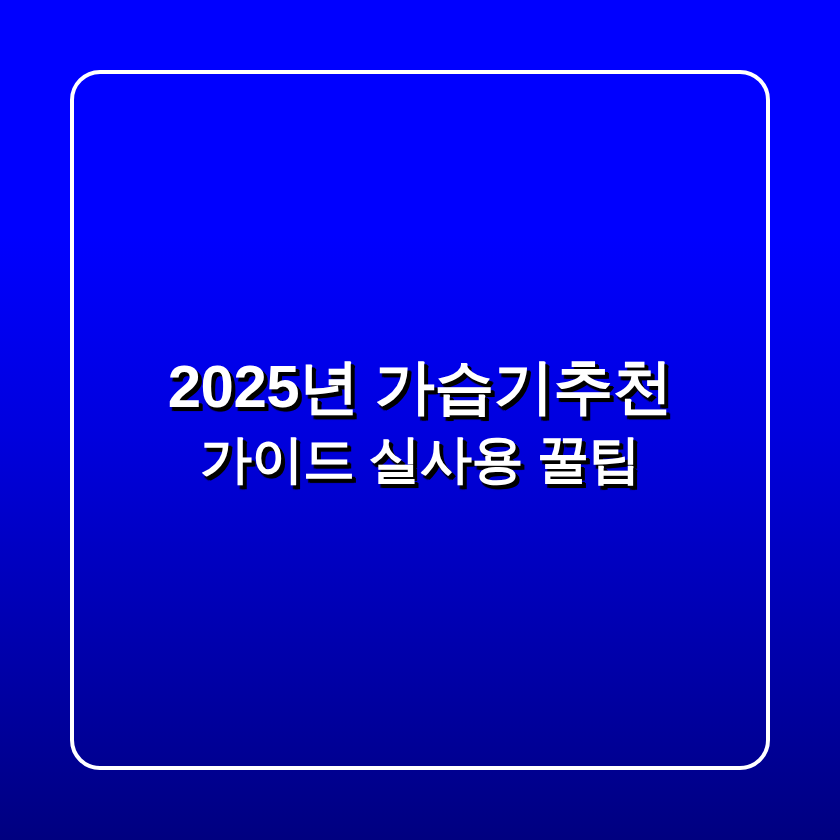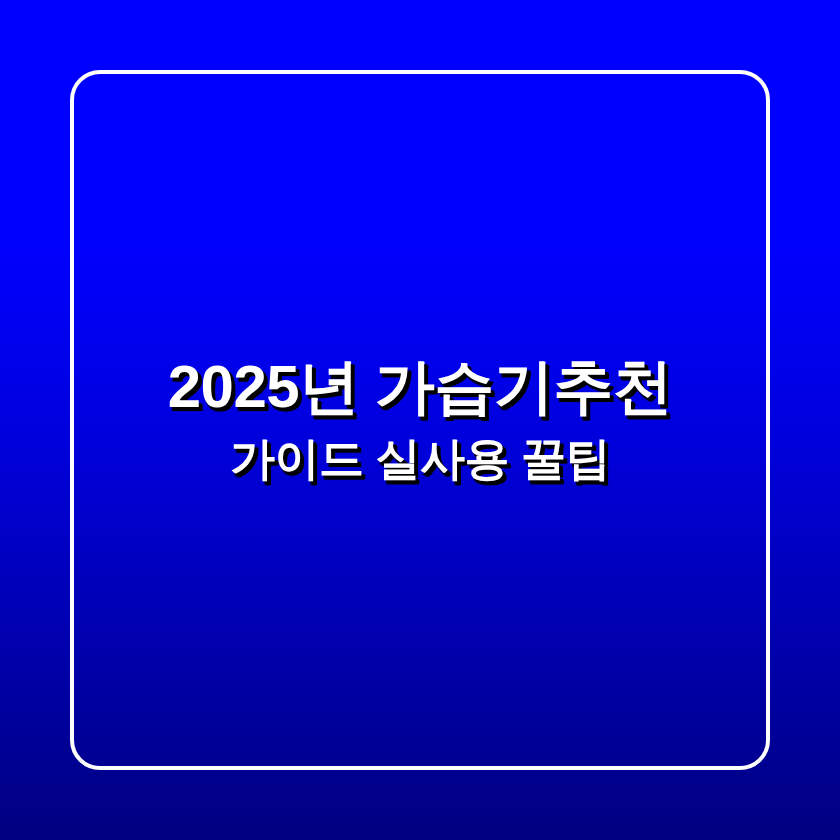--- a/index.html
+++ b/index.html
@@ -65,16 +65,16 @@
 </style>
 </head>
 <body>
 
 <div id="card" style="width: 840px; height: 840px; background: linear-gradient(rgb(0, 0, 255) 0%, rgb(0, 0, 255) 28%, rgb(0, 0, 221) 52%, rgb(0, 0, 128) 100%);">
 
   <div id="frame" style="left: 70px; top: 70px; width: 700px; height: 700px; border: 4px solid rgb(255, 255, 255); border-radius: 30px;"></div>
 
   <div id="headline">
     <span class="headline-line" style="color: rgb(255, 255, 255); font-size: 60px; line-height: 72px; text-shadow: rgb(0, 0, 0) 3px 3px 0px, rgb(0, 0, 0) 4px 4px 0px, rgba(0, 0, 0, 0.85) 2px 4px 1px;">2025년 가습기추천</span>
-    <span class="headline-line" style="color: rgb(255, 255, 255); font-size: 45px; line-height: 72px; text-shadow: rgb(0, 0, 0) 3px 3px 0px, rgb(0, 0, 0) 4px 4px 0px, rgba(0, 0, 0, 0.85) 2px 4px 1px;">가이드 실사용 꿀팁</span>
+    <span class="headline-line" style="color: rgb(255, 255, 255); font-size: 52px; line-height: 72px; text-shadow: rgb(0, 0, 0) 3px 3px 0px, rgb(0, 0, 0) 4px 4px 0px, rgba(0, 0, 0, 0.85) 2px 4px 1px;">가이드 실사용 꿀팁</span>
   </div>
 
 </div>
 
 </body></html>

